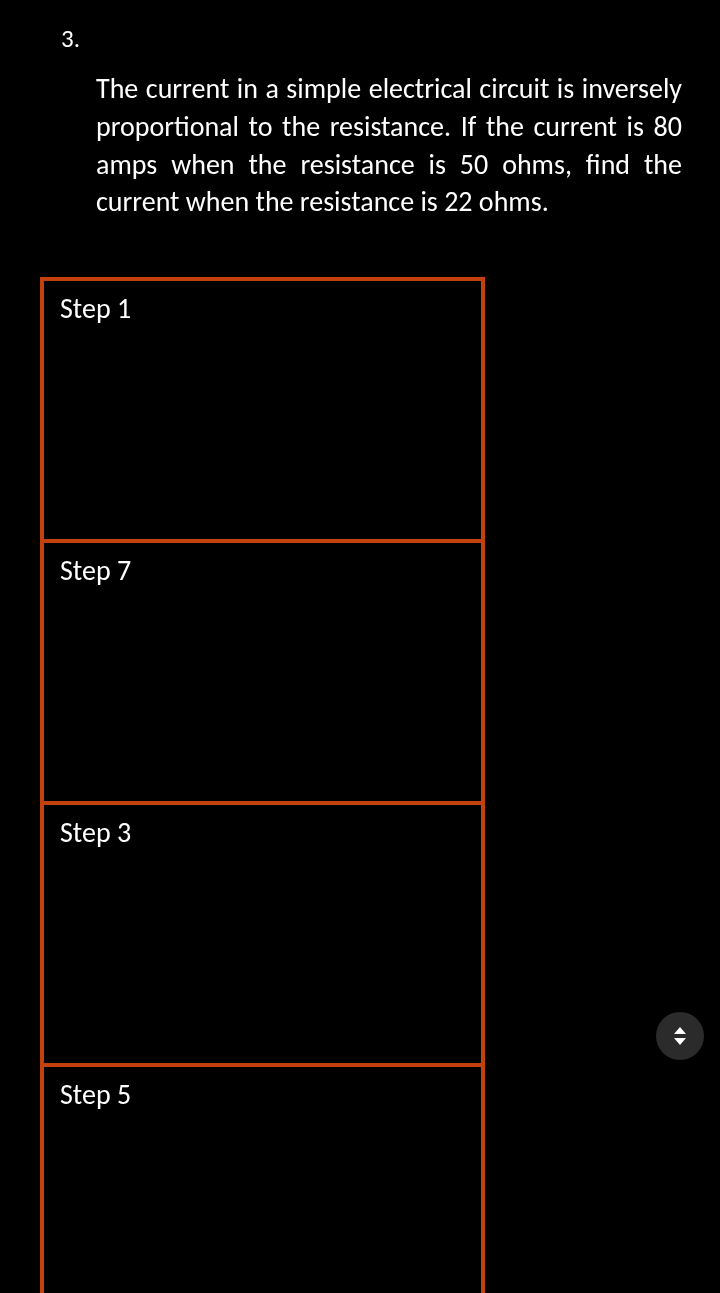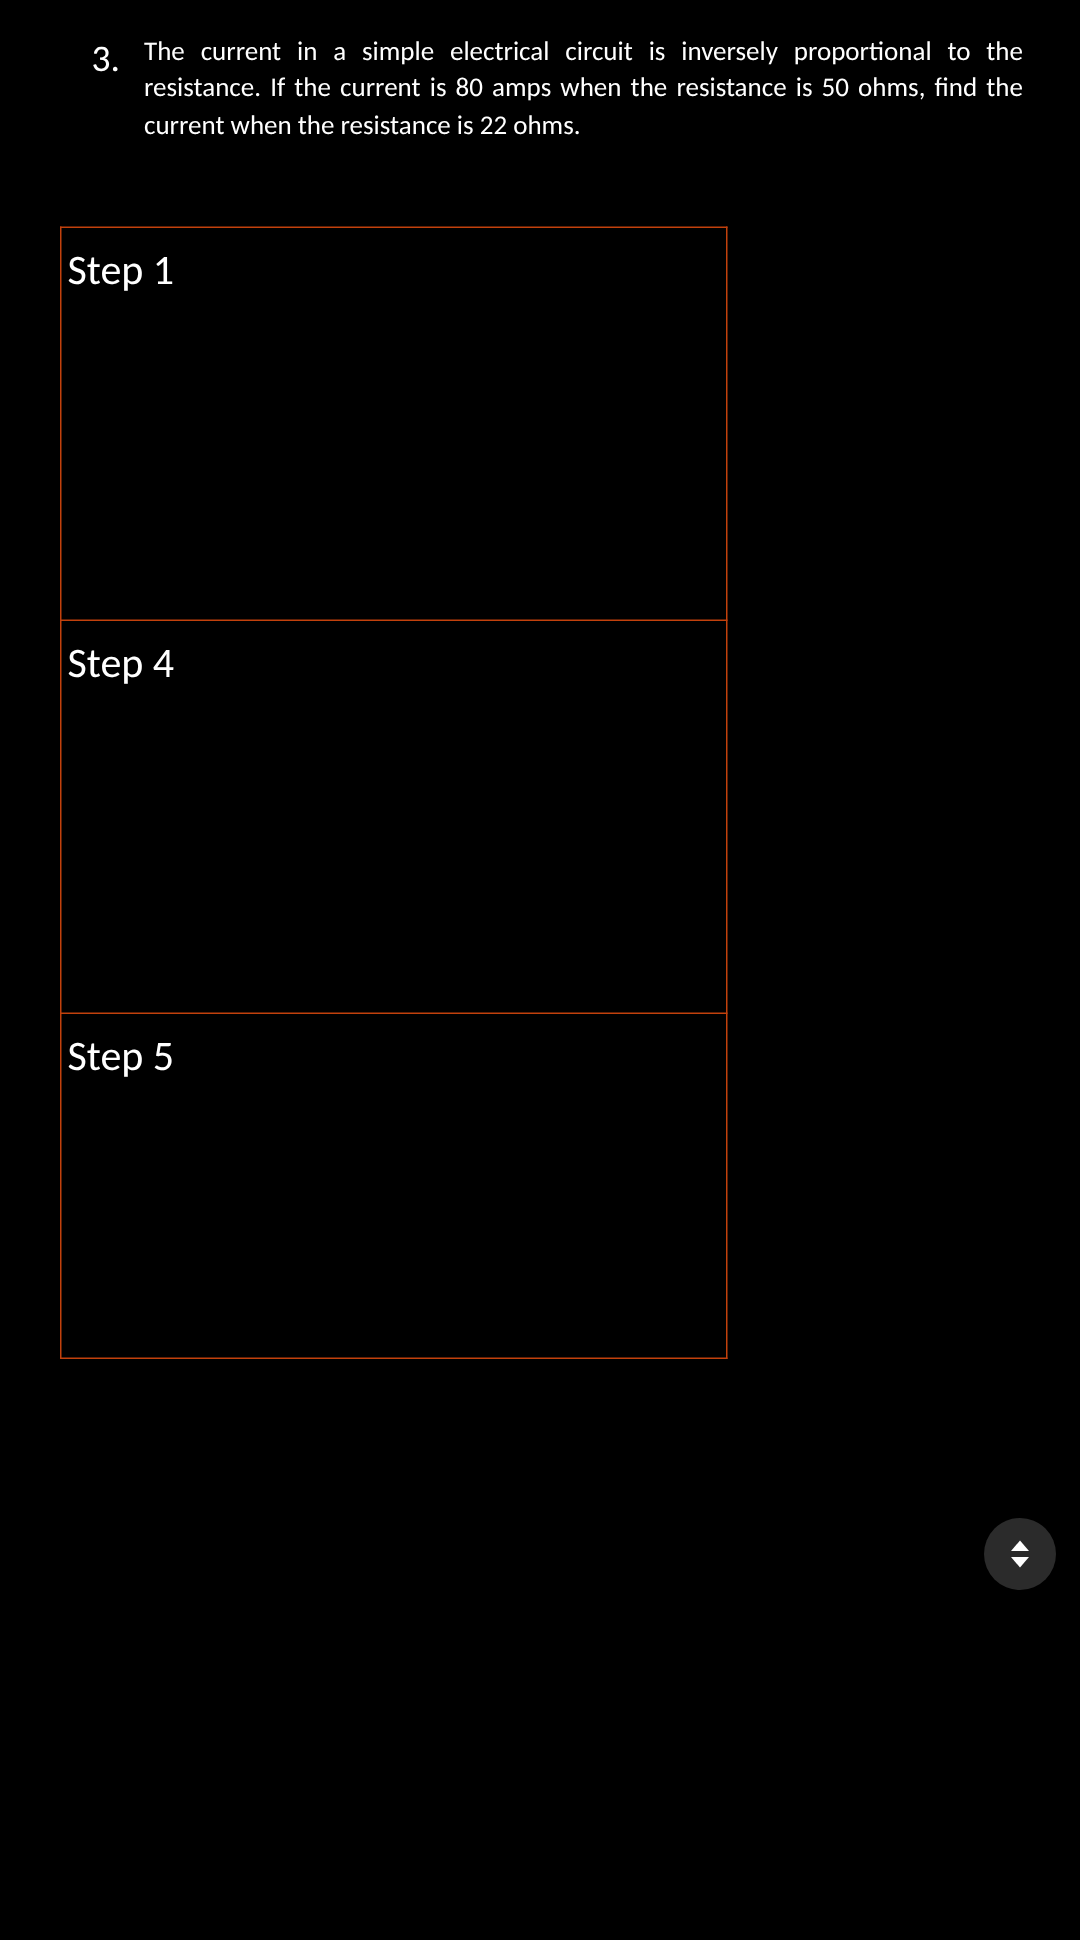--- a/index.html
+++ b/index.html
@@ -26,35 +26,36 @@
   }
   .question-number {
     font-size: 25px;
     line-height: 1.35;
     width: 58px;
     flex-shrink: 0;
     text-align: right;
     padding-right: 16px;
   }
   .question-text {
-    font-size: 18px;
+    font-size: 28px;
     line-height: 1.35;
     text-align: justify;
     flex: 1;
+    margin-top: 48px;
   }
   .steps-table {
     border-collapse: collapse;
     width: 445px;
     margin-left: 2px;
   }
   .steps-table td {
-    border: 1px solid #c2410c;
+    border: 4px solid #c2410c;
     height: 262px;
     vertical-align: top;
-    padding: 10px 4px;
+    padding: 10px 16px;
     font-size: 28px;
   }
   .steps-table tr:last-child td {
     height: 230px;
   }
   .floating-button {
     position: absolute;
     right: 16px;
     top: 1012px;
     width: 48px;
@@ -91,21 +92,24 @@
     <div class="question-number">3.</div>
     <div class="question-text">The current in a simple electrical circuit is inversely proportional to the resistance. If the current is 80 amps when the resistance is 50 ohms, find the current when the resistance is 22 ohms.</div>
   </div>
 
   <table class="steps-table">
     <tbody>
         <tr>
       <td>Step 1</td>
     </tr>
     <tr>
-      <td>Step 4</td>
+      <td>Step 7</td>
+    </tr>
+    <tr>
+      <td>Step 3</td>
     </tr>
     <tr>
       <td>Step 5</td>
     </tr>
   </tbody>
     </table>
 
 </div>
 
 <div class="floating-button">

